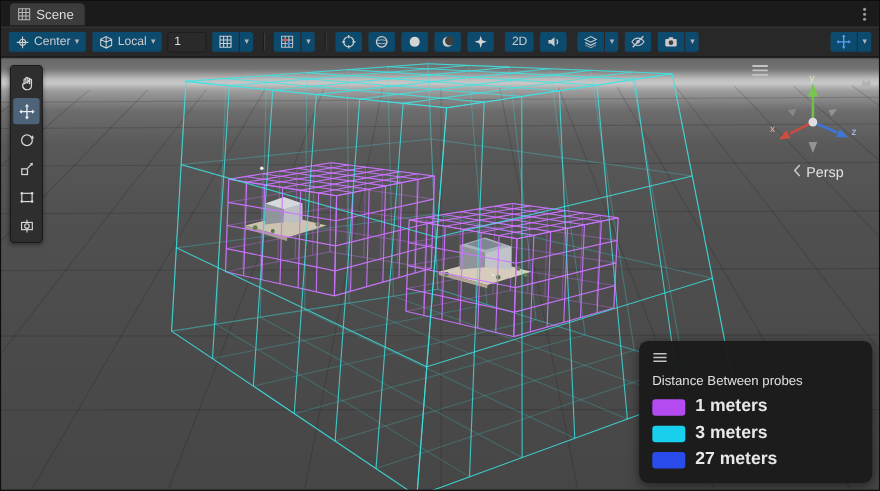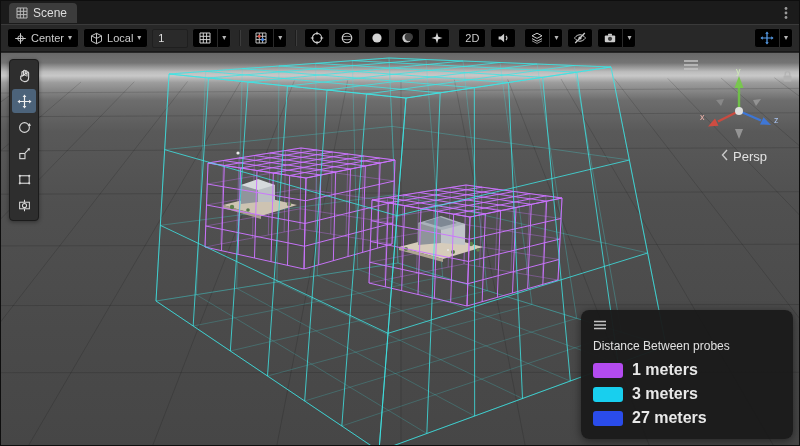--- a/index.html
+++ b/index.html
@@ -6,21 +6,21 @@
   body { background: #000; font-family: "Liberation Sans", sans-serif; }
   .window { position: relative; width: 800px; height: 446px; background: #282828; overflow: hidden; border: 1px solid #0e0e0e; }
 
   
   .tabbar { height: 23px; background: #1b1b1b; display: flex; align-items: center; padding-left: 8px; position: relative; }
   .tab { height: 20px; background: #3c3c3c; color: #dddddd; font-size: 12px; display: flex; align-items: center; gap: 5px; padding: 0 10px 0 7px; border-radius: 4px 4px 0 0; }
   .tabbar-menu { position: absolute; right: 6px; top: 5px; width: 14px; height: 14px; display: grid; place-items: center; }
 
   
   .toolbar { height: 28px; background: #282828; border-top: 1px solid #3a3a3a; border-bottom: 1px solid #191919; display: flex; align-items: center; gap: 4px; padding: 0 6px; }
-  .tbtn { height: 20px; background: #000000; border: 1px solid #2a2a2a; border-radius: 3px; color: #cccccc; font-size: 11px; display: inline-flex; align-items: center; gap: 4px; padding: 0 6px; cursor: default; }
+  .tbtn { height: 20px; background: #0c4a6e; border: 1px solid #2a2a2a; border-radius: 3px; color: #cccccc; font-size: 11px; display: inline-flex; align-items: center; gap: 4px; padding: 0 6px; cursor: default; }
   .icon-btn { width: 26px; padding: 0; justify-content: center; }
   .arr { font-size: 8px; color: #b5b5b5; line-height: 1; }
   .tinput { width: 36px; height: 19px; background: #2a2a2a; border: 1px solid #1f1f1f; border-radius: 2px; color: #dddddd; font-size: 11px; padding: 0 5px; font-family: "Liberation Sans", sans-serif; }
   .split { display: inline-flex; }
   .split .main { border-radius: 3px 0 0 3px; }
   .split .dd { width: 13px; padding: 0; border-radius: 0 3px 3px 0; border-left: none; justify-content: center; }
   .sep { width: 1px; height: 16px; background: #1d1d1d; box-shadow: 1px 0 0 #3c3c3c; margin: 0 4px; }
   .gap-l { margin-left: 4px; }
   .push { margin-left: auto; }
 

